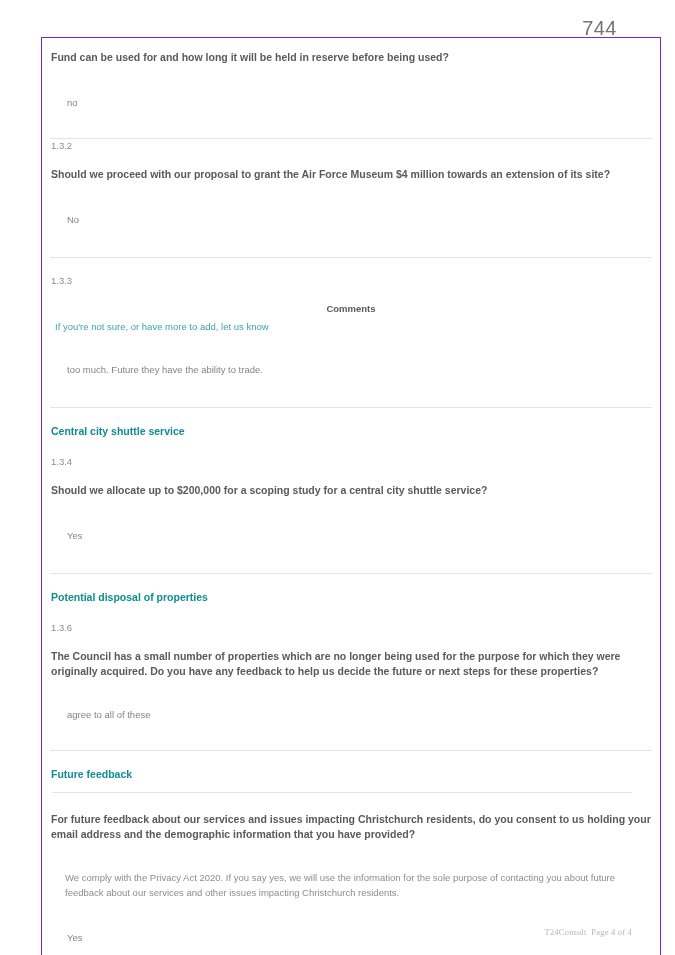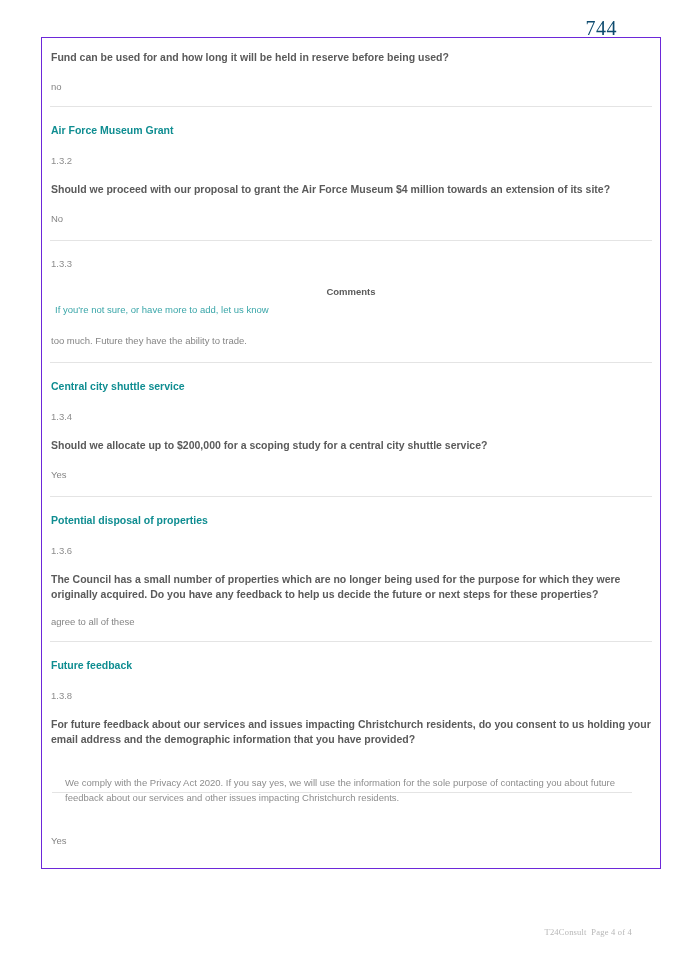--- a/index.html
+++ b/index.html
@@ -15,23 +15,23 @@
     font-family: "Liberation Sans", sans-serif;
     -webkit-font-smoothing: antialiased;
     overflow: hidden;
   }
 
   
   .scan-stamp {
     position: absolute;
     top: 18px;
     right: 58px;
-    color: #0c4a6e;
+    color: #737373;
     font-size: 20px;
-    font-family: Liberation Serif, serif;
+    font-family: Liberation Sans, sans-serif;
     letter-spacing: 0.5px;
     line-height: 1;
   }
 
   
   .page {
     position: absolute;
     left: 0;
     top: 0;
     width: 675px;
@@ -71,21 +71,21 @@
   .q-num {
     font-size: 9.5px;
     color: #8d8d8d;
     line-height: 14px;
     margin: 0;
   }
   .answer {
     font-size: 9.5px;
     color: #858585;
     line-height: 15px;
-    margin: 0;
+    margin: 16px;
   }
   .hint {
     font-size: 9.5px;
     color: #3aa6a9;
     line-height: 14px;
     margin: 4px;
   }
   .note {
     font-size: 9.5px;
     color: #8d8d8d;
@@ -143,23 +143,20 @@
   <div class="scan-stamp">744</div>
 
   <div class="form-card">
 
     <div class="block pt-12 pb-12">
       <p class="q-text">Fund can be used for and how long it will be held in reserve before being used?</p>
       <p class="answer pt-14">no</p>
     </div>
     <div class="divider"></div>
 
-    <div class="block pt-16 pb-16">
-      <p class="section-heading">Air Force Museum Grant</p>
-    </div>
 
     <div class="block pb-14">
       <p class="q-num">1.3.2</p>
       <p class="q-text pt-14">Should we proceed with our proposal to grant the Air Force Museum $4 million towards an extension of its site?</p>
       <p class="answer pt-14">No</p>
     </div>
     <div class="divider"></div>
 
     <div class="block pt-16 pb-14">
       <p class="q-num">1.3.3</p>
@@ -189,21 +186,20 @@
       <p class="q-text pt-14">The Council has a small number of properties which are no longer being used for the purpose for which they were originally acquired. Do you have any feedback to help us decide the future or next steps for these properties?</p>
       <p class="answer pt-12">agree to all of these</p>
     </div>
     <div class="divider"></div>
 
     <div class="block pt-16 pb-16">
       <p class="section-heading">Future feedback</p>
     </div>
 
     <div class="block pb-20">
-      <p class="q-num">1.3.8</p>
       <p class="q-text pt-14">For future feedback about our services and issues impacting Christchurch residents, do you consent to us holding your email address and the demographic information that you have provided?</p>
       <p class="note pt-14">We comply with the Privacy Act 2020. If you say yes, we will use the information for the sole purpose of contacting you about future feedback about our services and other issues impacting Christchurch residents.</p>
       <p class="answer pt-14">Yes</p>
     </div>
 
   </div>
 
   <div class="bottom-rule"></div>
 
   <div class="footer">T24Consult  Page 4 of 4</div>

